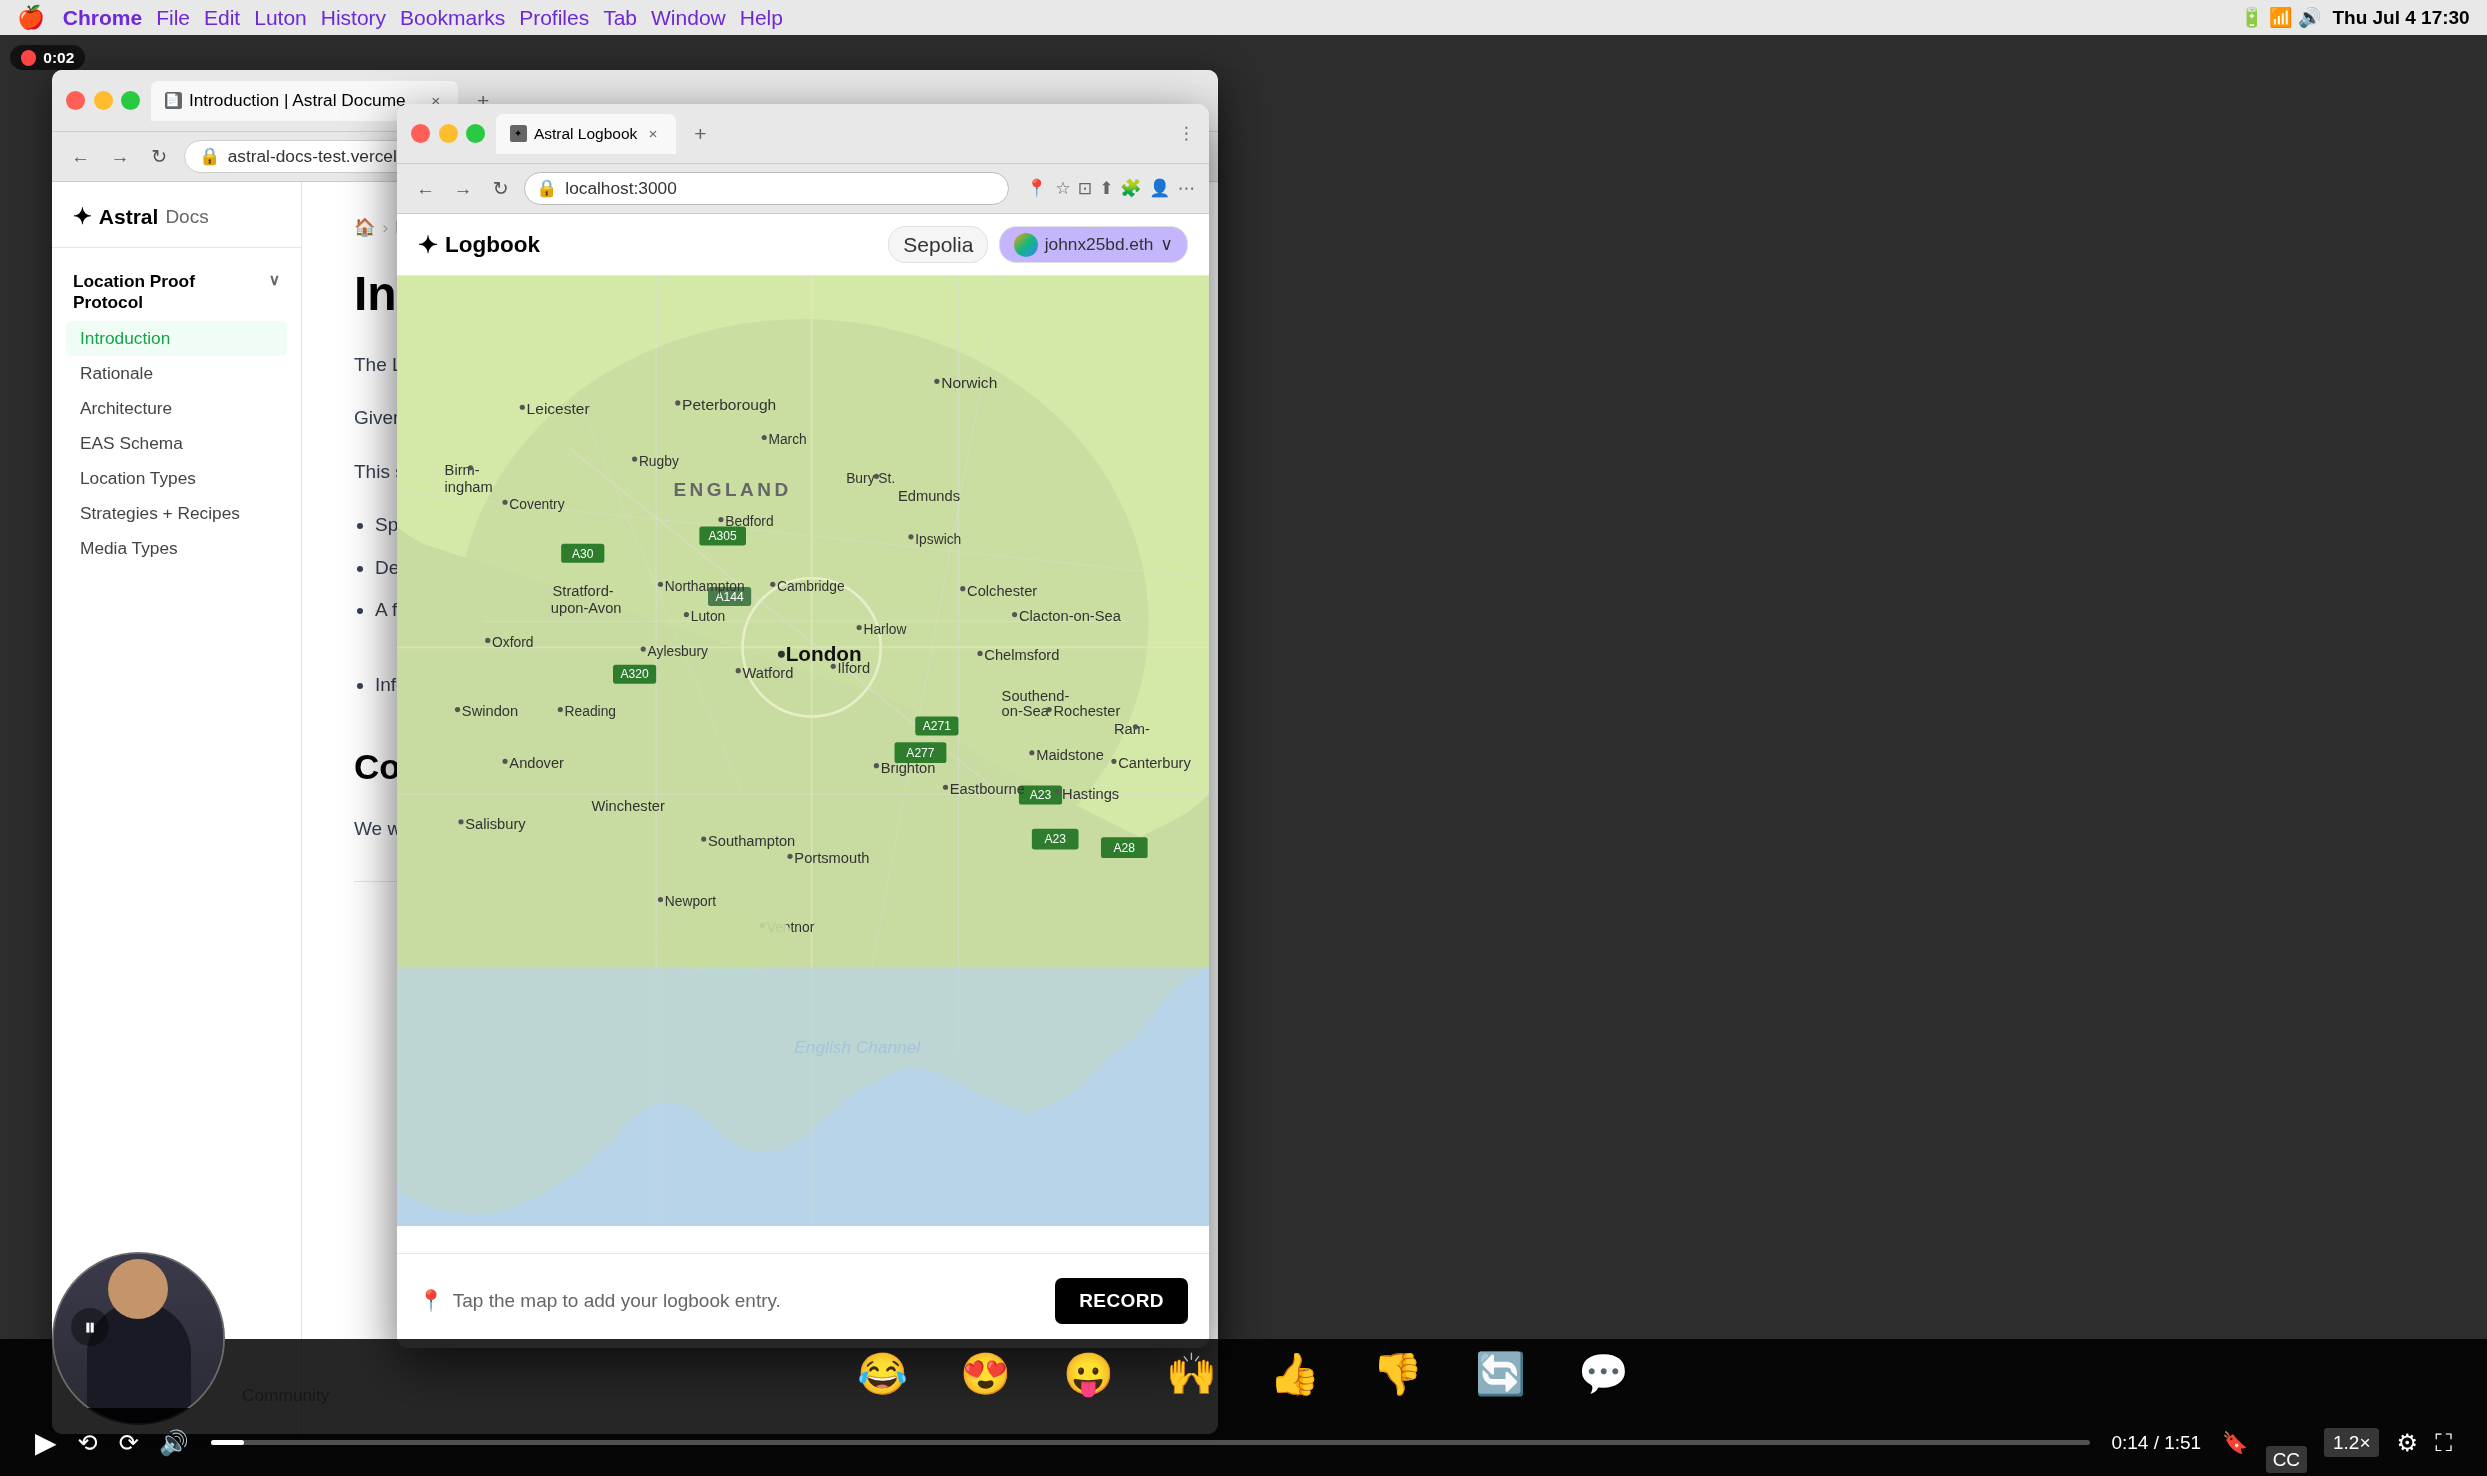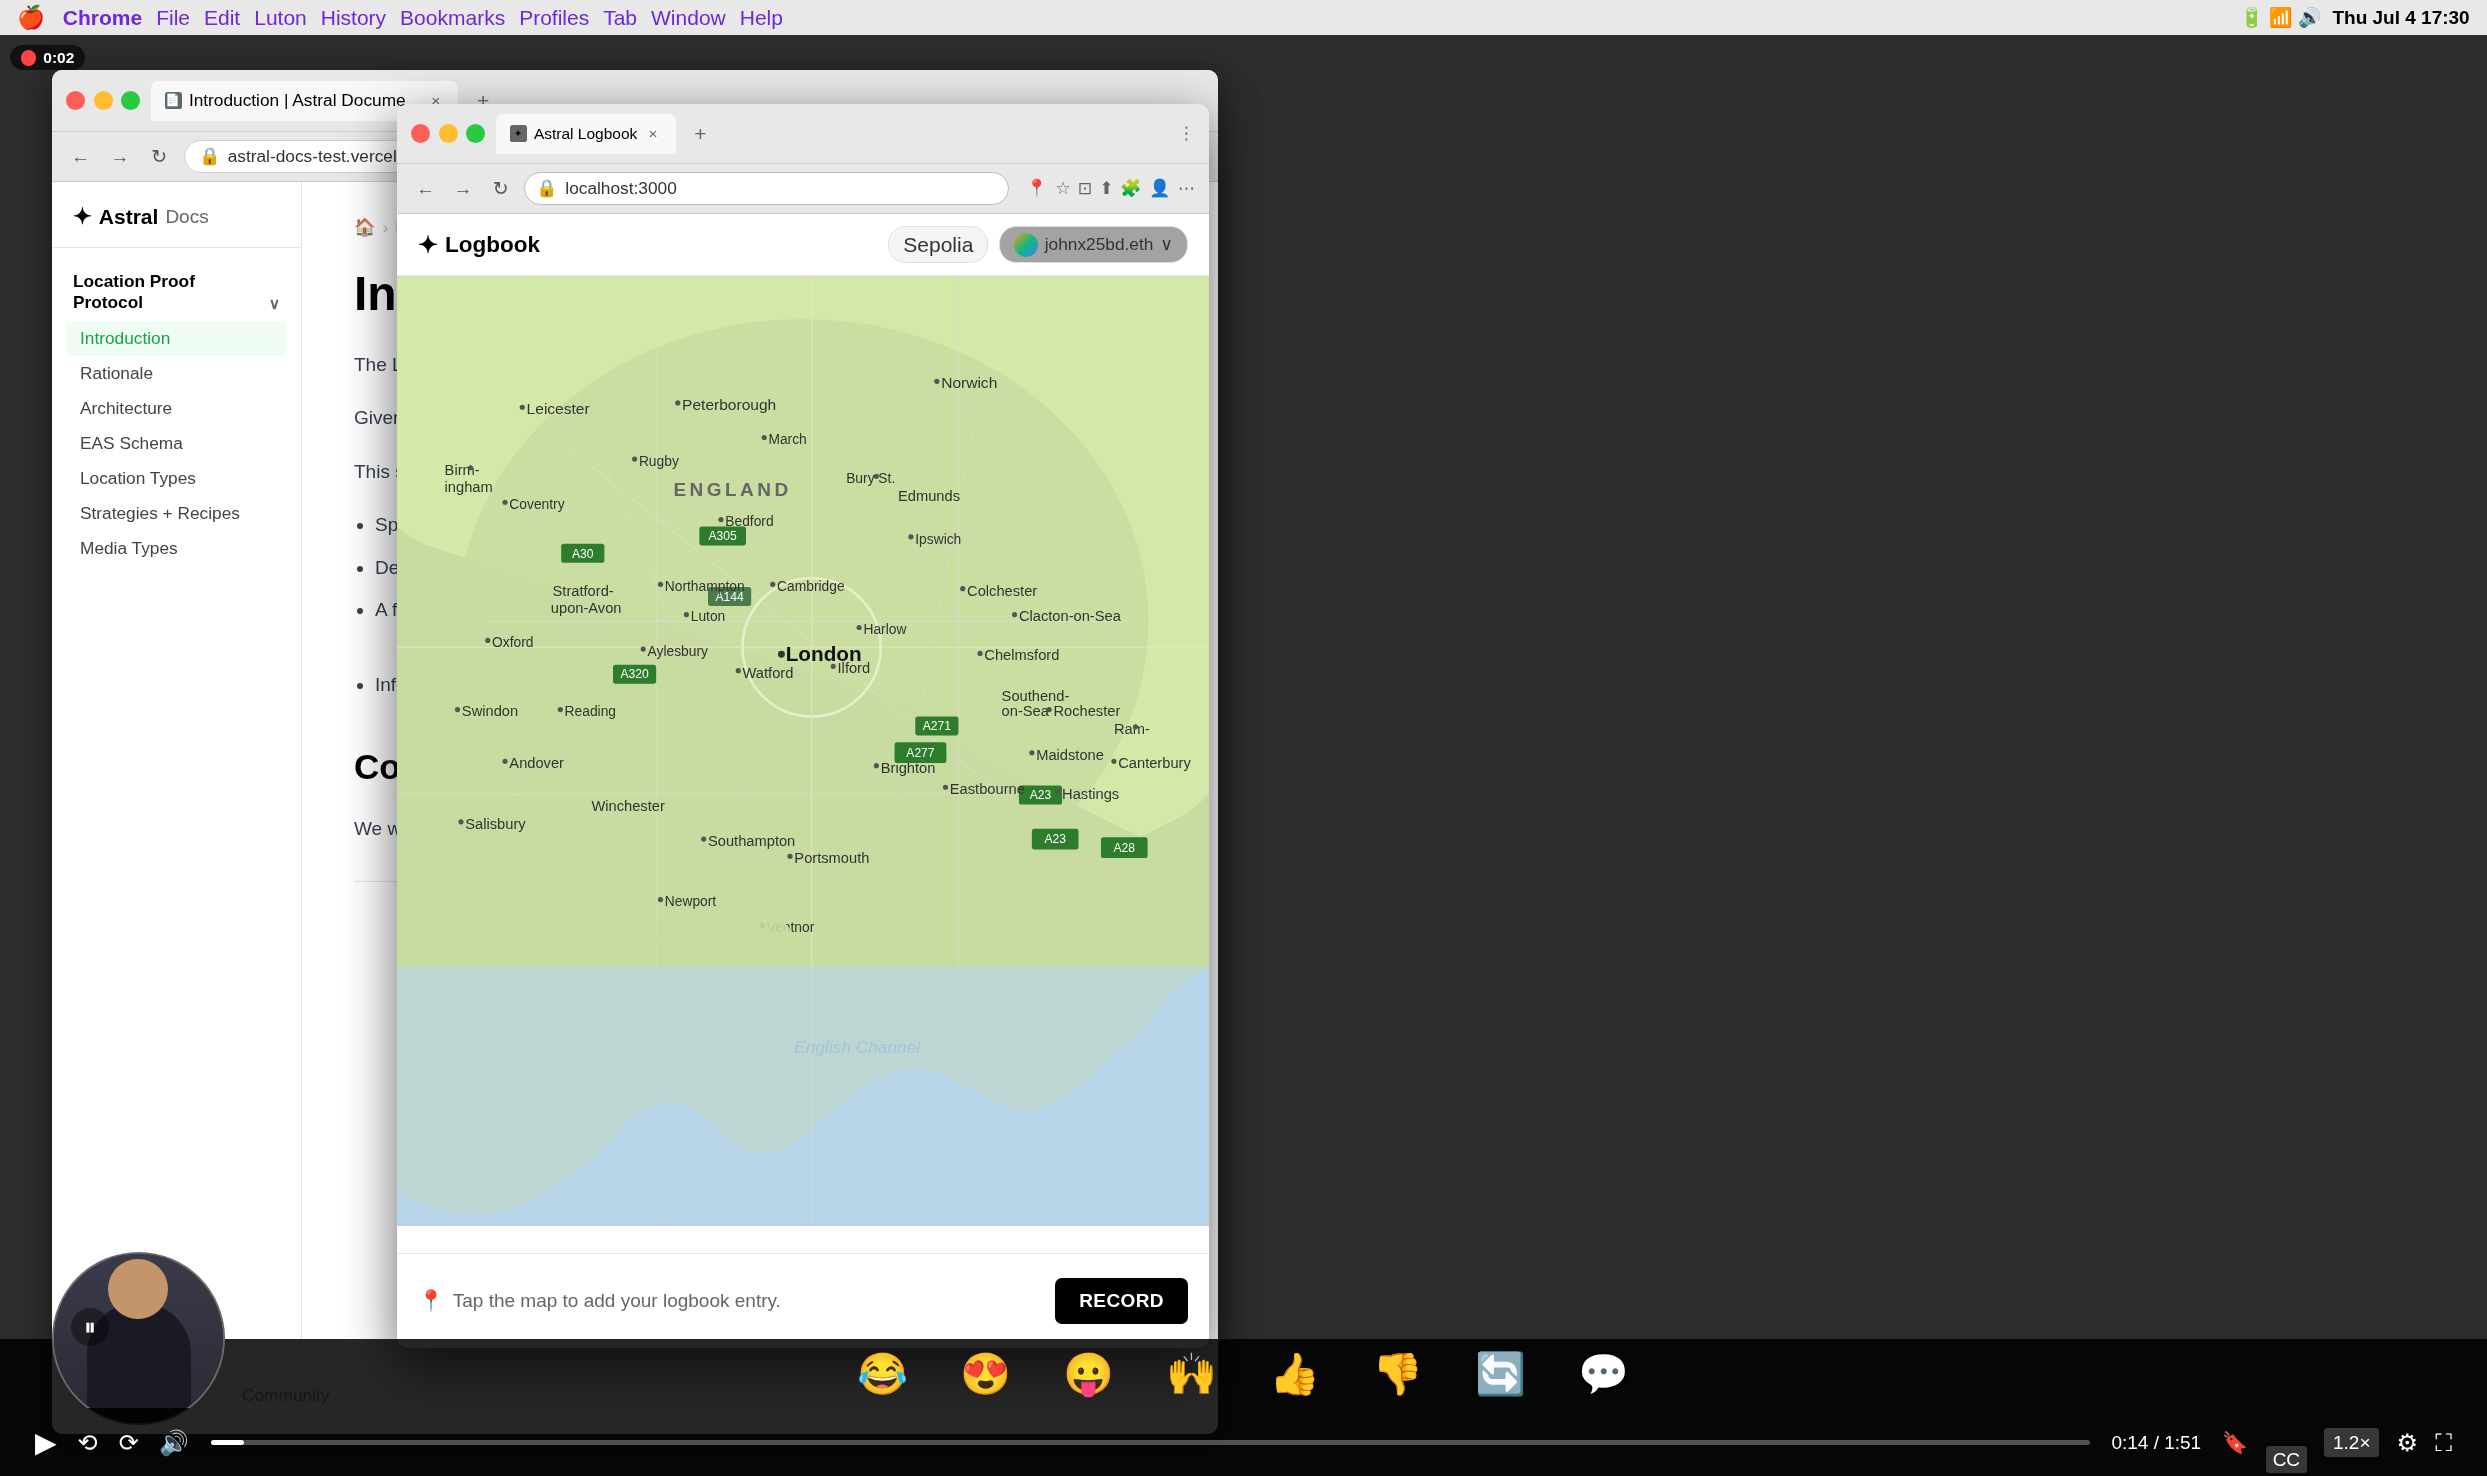--- a/index.html
+++ b/index.html
@@ -203,21 +203,21 @@
       font-size: 19px;
       font-weight: 400;
     }
 
     .sidebar-section {
       padding: 0 14px;
     }
 
     .sidebar-section-header {
       display: flex;
-      align-items: flex-end;
+      align-items: flex-start;
       justify-content: space-between;
       padding: 8.6px 7px;
       font-size: 17.3px;
       font-weight: 600;
       color: #000;
       cursor: pointer;
       gap: 40px;
     }
     .sidebar-chevron { font-size: 15.5px; color: #666; }
 
@@ -380,21 +380,21 @@
       border-radius: 17.3px;
       padding: 5.2px 14px;
       font-size: 21px;
       color: #333;
       cursor: pointer;
     }
     .wallet-badge {
       display: flex;
       align-items: center;
       gap: 7px;
-      background: #a3a3a3;
+      background: #c4b5fd;
       border: 0.9px solid #e0e0e0;
       border-radius: 17.3px;
       padding: 5.2px 14px;
       font-size: 17.3px;
       color: #333;
       cursor: pointer;
     }
     .wallet-avatar {
       width: 24px;
       height: 24px;

